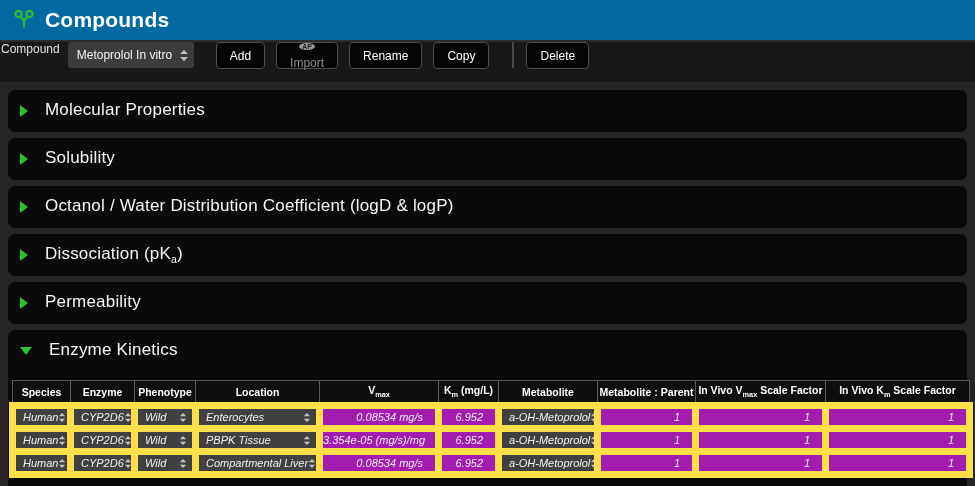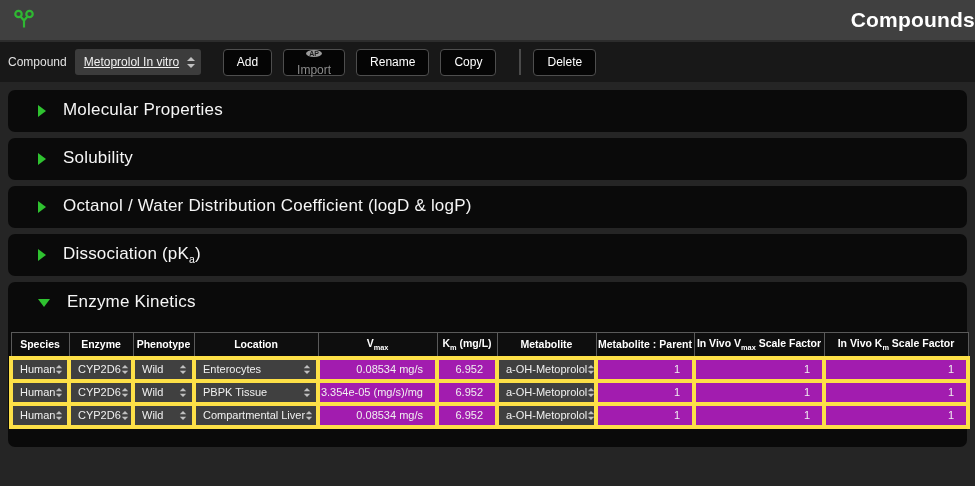--- a/index.html
+++ b/index.html
@@ -1,31 +1,31 @@
 <!DOCTYPE html>
 <html><head>
 <meta charset="utf-8">
 <style>
   * { margin:0; padding:0; box-sizing:border-box; }
   html,body { width:975px; height:486px; overflow:hidden; background:#252525;
               font-family:"Liberation Sans", sans-serif; }
 
   
-  .app-header { height:42px; background:#404040; border-bottom:2px solid #2c2c2c;
-                display:flex; align-items:center; padding-left:12px; gap:9px;justify-content:space-between; }
+  .app-header { height:42px; background:#0369a1; border-bottom:2px solid #2c2c2c;
+                display:flex; align-items:center; padding-left:12px; gap:9px; }
   .mol-icon { width:24px; height:24px; flex:0 0 auto; }
   .app-title { color:#ffffff; font-size:21px; font-weight:bold; letter-spacing:.2px; }
 
   
-  .toolbar { height:40px; background:#181818; display:flex; align-items:center;
-             padding-left:8px; }
+  .toolbar { height:40px; background:#181818; display:flex; align-items:flex-start;
+             padding-left:1px; }
   .tb-label { color:#e2e2e2; font-size:12px; margin-right:8px; }
   .tb-select { background:#3c3c3c; color:#f2f2f2; font-size:12px; border-radius:3px;
                height:26px; width:126px; display:flex; align-items:center;
-               justify-content:space-between; padding:0 6px 0 9px; cursor:pointer;text-decoration:underline; }
+               justify-content:space-between; padding:0 6px 0 9px; cursor:pointer; }
   .btn { background:#050505; color:#ffffff; font-size:12px; border:1px solid #4e4e4e;
          border-radius:4px; height:27px; padding:0 13px; display:flex; align-items:center;
          gap:6px; cursor:pointer; font-family:inherit; }
   .btn.add { margin-left:22px; }
   .btn + .btn { margin-left:11px; }
   .btn.disabled { color:#8b8b8b;flex-direction:column; }
   .ap-badge { width:16px; height:16px; border-radius:50%; background:#9b9b9b; color:#1c1c1c;
               font-size:7px; font-weight:bold; display:flex; align-items:center;
               justify-content:center; }
   .tb-divider { width:2px; height:26px; background:#4a4a4a; margin:0 12px 0 23px; }
@@ -33,39 +33,39 @@
   
   .stepper { display:inline-flex; flex-direction:column; gap:3px; align-items:center; }
   .stepper i { display:block; width:0; height:0; border-left:4px solid transparent;
                border-right:4px solid transparent; }
   .stepper .up { border-bottom:4px solid #c0c0c0; }
   .stepper .dn { border-top:4px solid #c0c0c0; }
 
   
   .content { padding:8px 8px 0 8px; }
   .panel { background:#0a0a0a; border-radius:7px; margin-bottom:6px; }
-  .sec-head { height:42px; display:flex; align-items:center; padding-left:30px;
+  .sec-head { height:42px; display:flex; align-items:center; padding-left:12px;
               gap:17px; cursor:pointer; }
   .tri-right { width:0; height:0; border-top:6px solid transparent;
                border-bottom:6px solid transparent; border-left:8px solid #2fc230; }
   .tri-down  { width:0; height:0; border-left:6px solid transparent;
                border-right:6px solid transparent; border-top:8px solid #2fc230; }
   .sec-label { color:#f6f6f6; font-size:17px; font-weight:500; letter-spacing:.2px; }
   .sec-label sub { font-size:.62em; }
   .panel.expanded { padding-bottom:10px; }
 
   
   table.kin { width:957px; margin:8px 1px 8px 1px; border-collapse:collapse;
               table-layout:fixed; border:1px solid #5a5a5a; }
   .kin th { background:#0e0e0e; color:#ffffff; font-size:10.5px; font-weight:bold;
             height:25px; border:1px solid #5a5a5a; text-align:center;
             white-space:nowrap; overflow:hidden; padding:0 1px; }
   .kin th sub { font-size:.7em; }
-  .kin td { height:23px; font-size:11px; color:#f0f0f0; border:4px solid #fde047;
-            white-space:nowrap; overflow:hidden; }
+  .kin td { height:23px; font-size:11px; color:#f0f0f0; border:7px solid #fde047;
+            white-space:nowrap; overflow:hidden;font-style:italic; }
   .kin td.sel { background:#404040; padding:0 5px 0 7px; cursor:pointer; }
   .kin td.num { background:#a21caf; text-align:right; padding-right:12px; cursor:text; }
   .cellflex { display:flex; align-items:center; justify-content:space-between; }
   .kin td .stepper { transform:scale(.8); }
 </style>
 </head>
 <body>
 
 <div class="app-header">
   <svg class="mol-icon" viewBox="0 0 24 24">
@@ -130,20 +130,26 @@
     </div>
   </div>
 
   <div class="panel">
     <div class="sec-head">
       <span class="tri-right"></span>
       <span class="sec-label"><span>Dissociation (pK</span><sub>a</sub><span>)</span></span>
     </div>
   </div>
 
+  <div class="panel">
+    <div class="sec-head">
+      <span class="tri-right"></span>
+      <span class="sec-label"><span>Permeability</span><sub></sub><span></span></span>
+    </div>
+  </div>
 
   <div class="panel expanded">
     <div class="sec-head">
       <span class="tri-down"></span>
       <span class="sec-label"><span>Enzyme Kinetics</span><sub></sub><span></span></span>
     </div>
 
     <table class="kin">
       <colgroup>
         <col style="width:58px">

